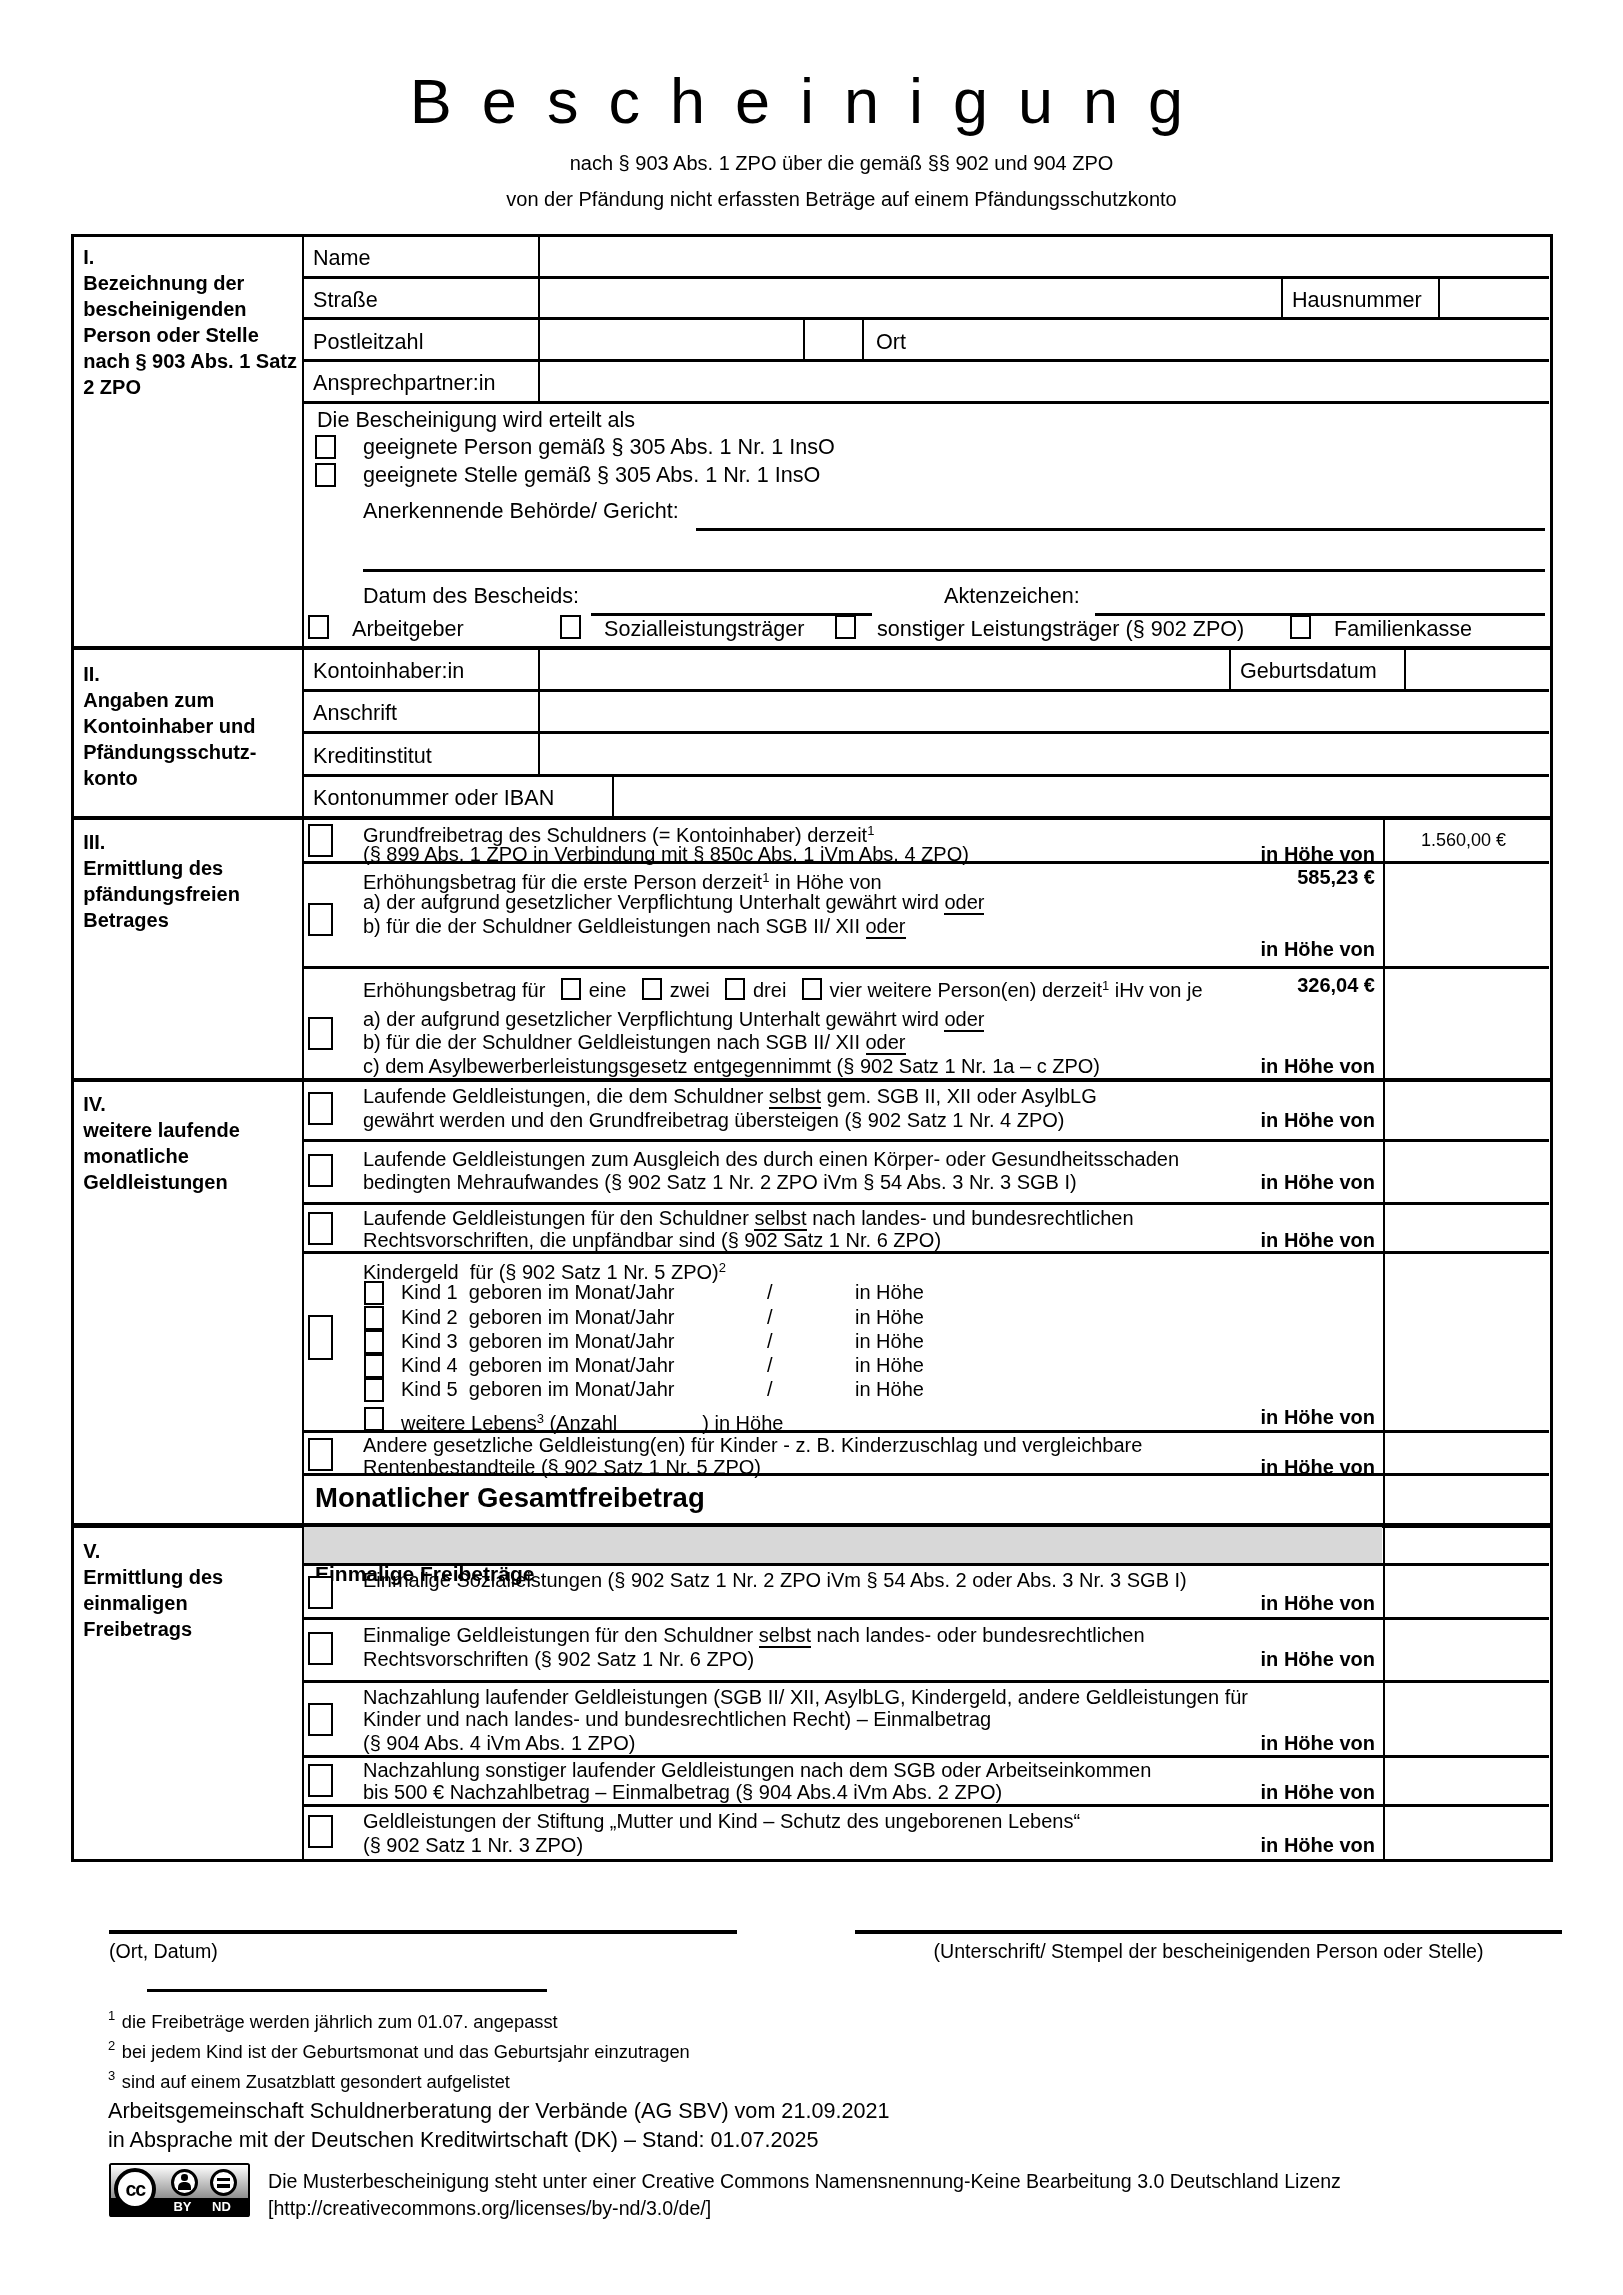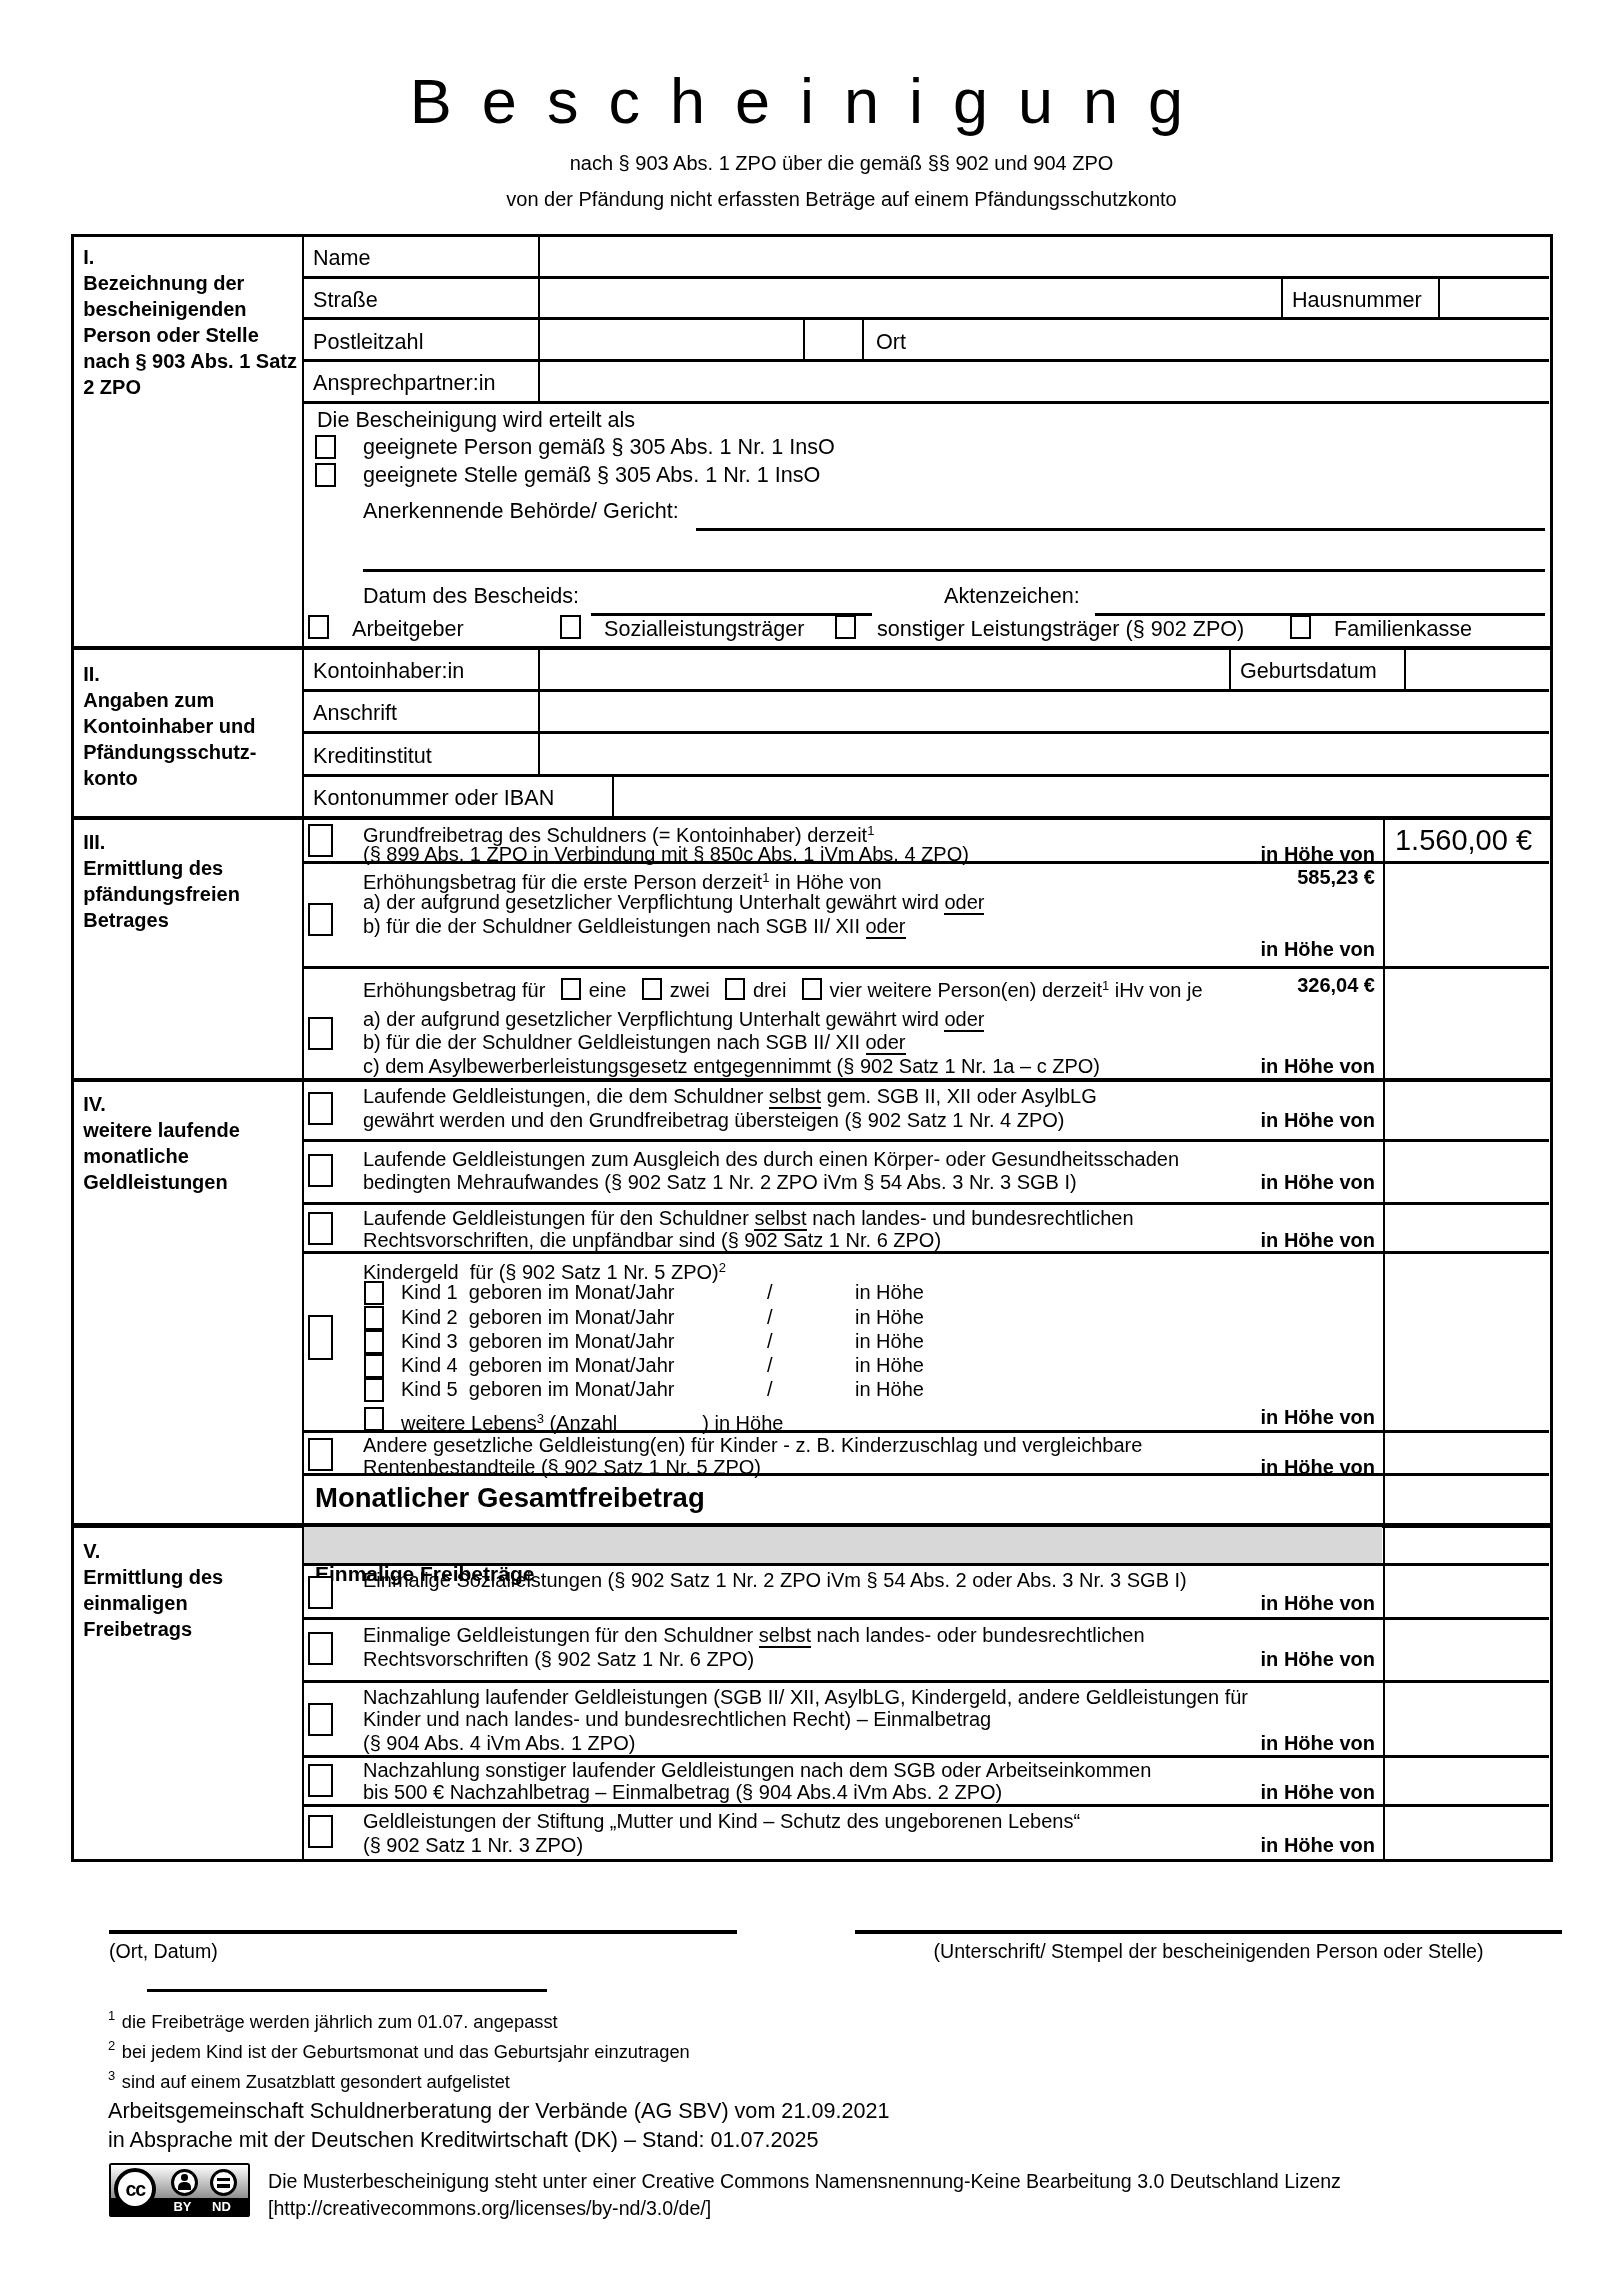--- a/index.html
+++ b/index.html
@@ -166,21 +166,21 @@
     <div class="flabel" style="left:239px;top:506px;">Kreditinstitut</div>
     <div class="valcell" style="left:466px;top:497px;width:1010px;height:39px;"></div>
 
     <div class="flabel" style="left:239px;top:548px;">Kontonummer oder IBAN</div>
     <div class="valcell" style="left:540px;top:539px;width:936px;height:39px;"></div>
 
     <div class="cbBig" style="left:234px;top:587px;"></div>
     <div class="ln" style="left:289px;top:582px;"><span class="b">Grundfreibetrag</span><span> des Schuldners (= Kontoinhaber) derzeit</span><sup class="b">1</sup></div>
     <div class="ln" style="left:289px;top:606px;">(§ 899 Abs. 1 ZPO in Verbindung mit § 850c Abs. 1 iVm Abs. 4 ZPO)</div>
     <div class="ihv" style="top:606px;">in Höhe von</div>
-    <div class="ln b" style="left:1311px;top:592px;width:157px;text-align:center;font-size:29px;">1.560,00 €</div>
+    <div class="ln b" style="left:1311px;top:592px;width:157px;text-align:center;font-size:18px;">1.560,00 €</div>
 
     <div class="ln" style="left:289px;top:629px;"><span class="b">Erhöhungsbetrag</span><span> für die </span><span class="b">erste Person</span><span> derzeit</span><sup class="b">1</sup><span> in Höhe von</span></div>
     <div class="amtR" style="top:629px;">585,23 €</div>
     <div class="cbBig" style="left:234px;top:666px;"></div>
     <div class="ln" style="left:289px;top:654px;"><span>a) der aufgrund gesetzlicher Verpflichtung Unterhalt gewährt wird </span><u>oder</u></div>
     <div class="ln" style="left:289px;top:678px;"><span>b) für die der Schuldner Geldleistungen nach SGB II/ XII </span><u>oder</u></div>
     <div class="ihv" style="top:701px;">in Höhe von</div>
     <div class="valcell" style="left:1311px;top:628px;width:165px;height:101px;"></div>
 
     <div class="ln" style="left:289px;top:737px;"><span class="b">Erhöhungsbetrag</span><span> für</span><span class="cbi"></span><span class="b">eine</span><span class="cbi"></span><span class="b">zwei</span><span class="cbi"></span><span class="b">drei</span><span class="cbi"></span><span class="b">vier</span><span> weitere Person(en) derzeit</span><sup class="b">1</sup><span> iHv von </span><span class="b">je</span></div>

